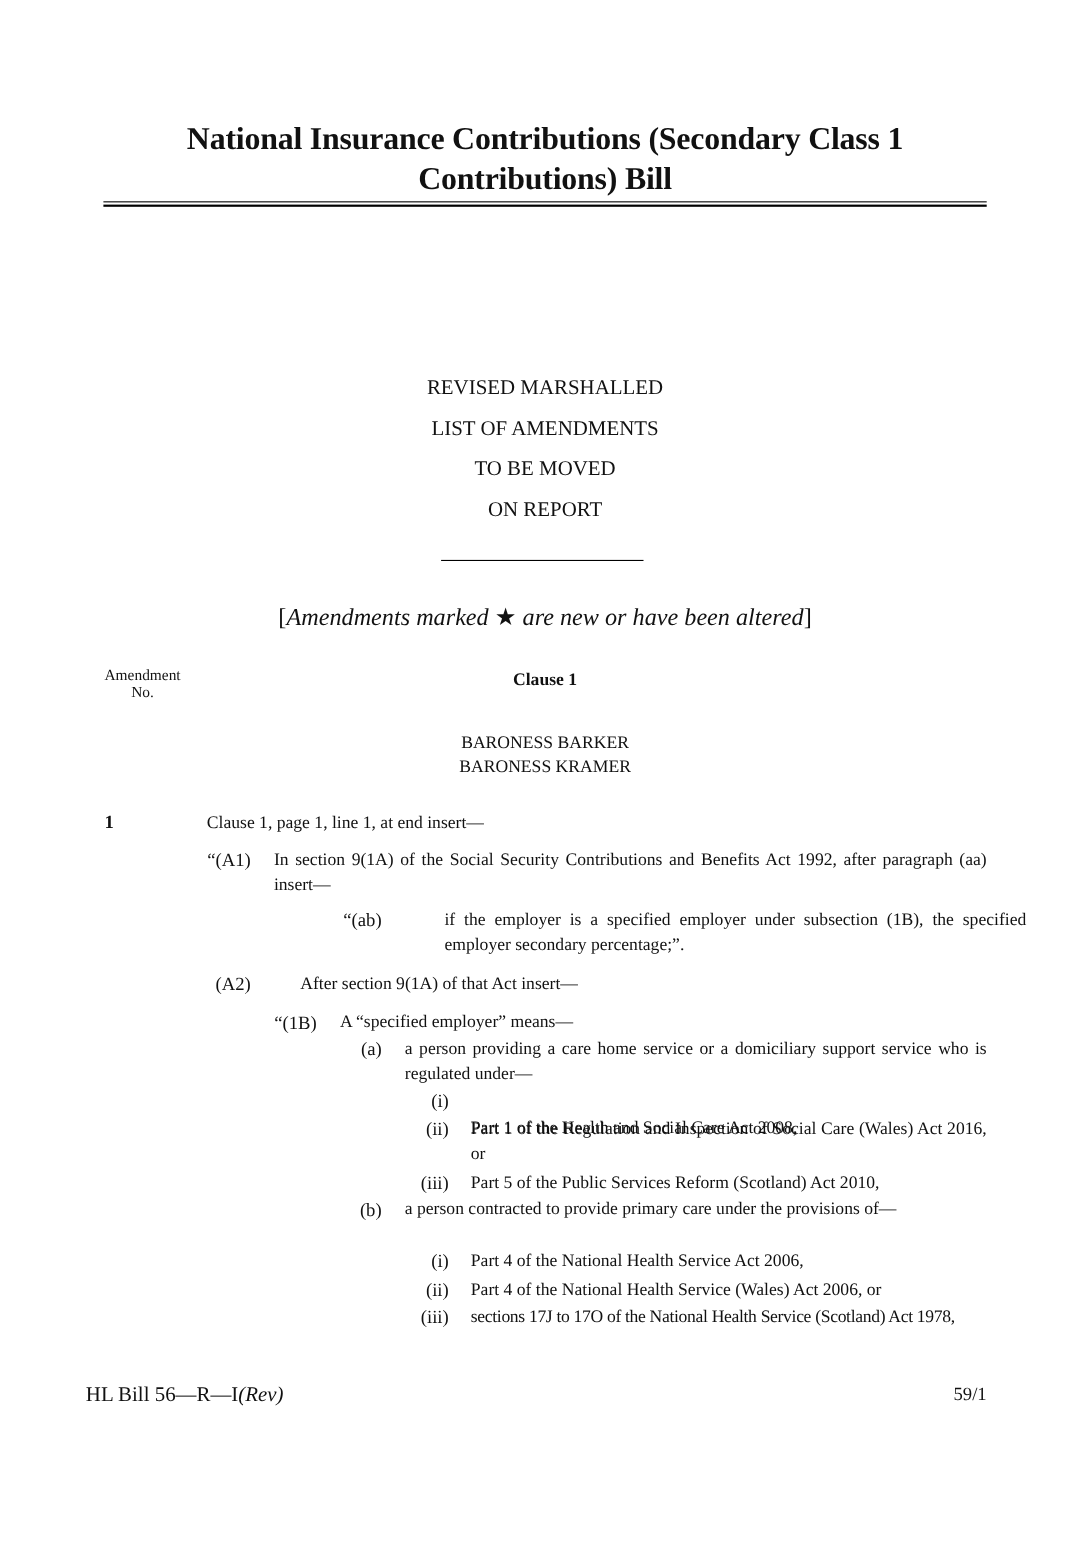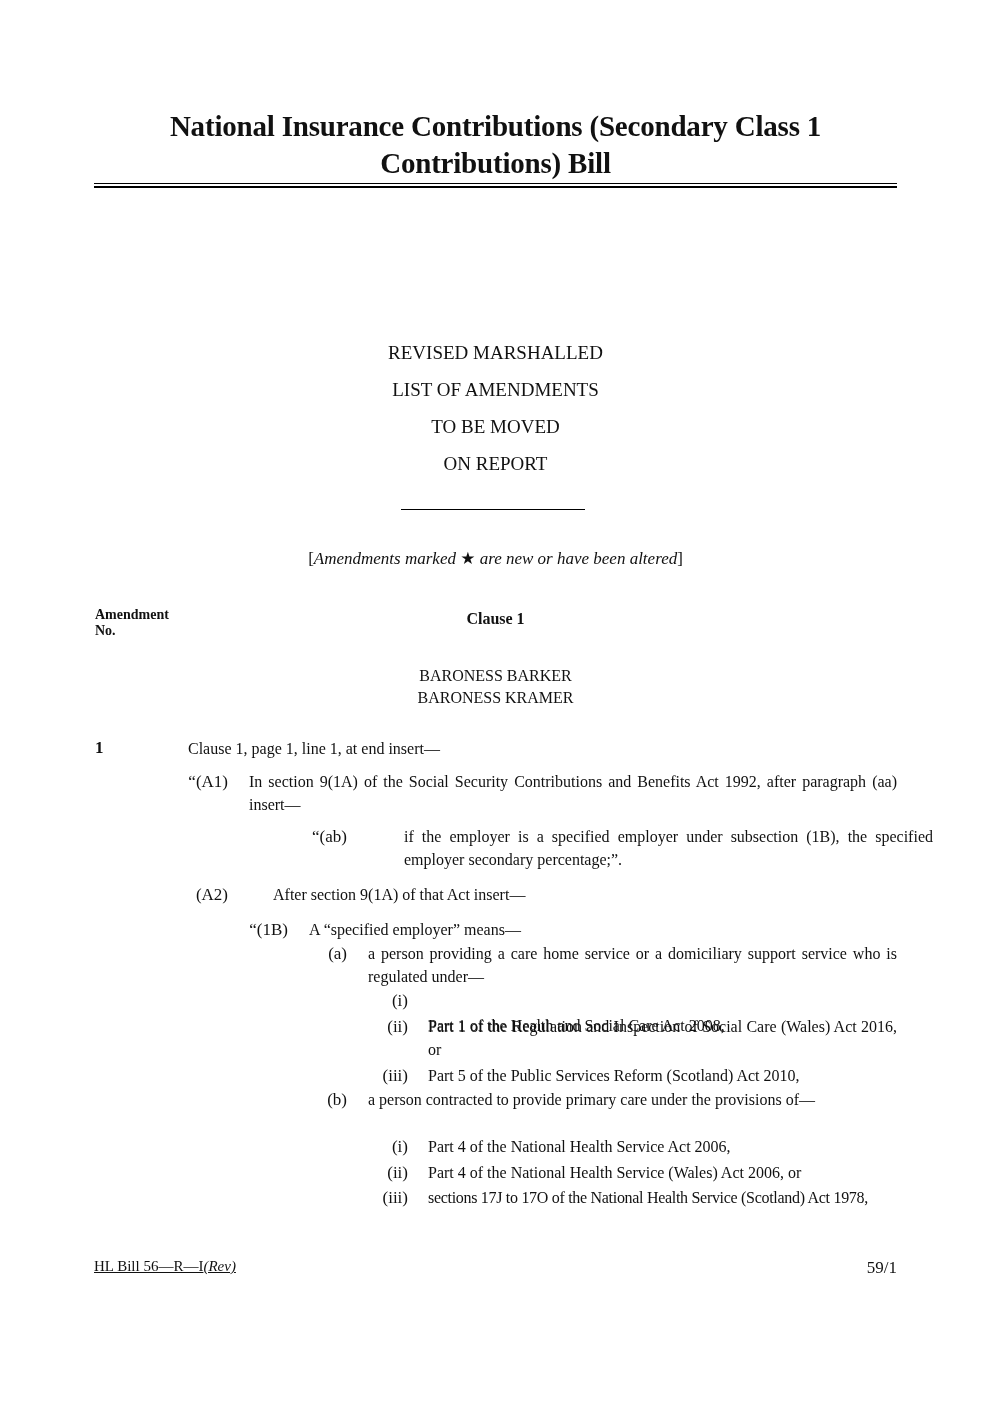--- a/index.html
+++ b/index.html
@@ -13,34 +13,34 @@
     text-align: center; font-weight: bold; font-size: 29px; line-height: 37px;
     letter-spacing: -0.2px;
   }
   .rule-thin { position: absolute; left: 94px; width: 803px; top: 183px; height: 1px; background: #000; }
   .rule-thick { position: absolute; left: 94px; width: 803px; top: 186px; height: 2px; background: #000; }
 
   .heading-block { position: absolute; left: 0; width: 991px; top: 340px; text-align: center; font-size: 19px; }
   .heading-block div { height: 37px; line-height: 26px; }
   .short-rule { position: absolute; left: 401px; width: 184px; top: 509px; height: 1px; background: #000; }
 
-  .note { position: absolute; left: 0; width: 991px; top: 548px; text-align: center; font-size: 17px; }
+  .note { position: absolute; left: 0; width: 991px; top: 548px; text-align: center; font-size: 22px; }
   .note i { font-style: italic; }
 
-  .amend-no-hdr { position: absolute; left: 95px; top: 607px; font-weight: bold; font-size: 14px; line-height: 16px; }
+  .amend-no-hdr { position: absolute; left: 95px; top: 607px; font-weight: normal; font-size: 14px; line-height: 16px; text-align: center; }
   .clause-hdr { position: absolute; left: 0; width: 991px; top: 610px; text-align: center; font-weight: bold; font-size: 16px; }
   .names { position: absolute; left: 0; width: 991px; top: 665px; text-align: center; font-size: 16px; line-height: 22px; }
 
   .ln { position: absolute; font-size: 16px; line-height: 23px; white-space: nowrap; }
   .lbl { position: absolute; font-size: 17px; line-height: 23px; white-space: nowrap; font-family: Liberation Serif, serif; }
   .justify { white-space: normal; text-align: justify; text-align-last: left; }
 
   .amend-num { position: absolute; left: 95px; top: 738px; font-weight: bold; font-size: 17px; }
 
-  .footer-left { position: absolute; left: 94px; top: 1258px; font-size: 15px; text-decoration: underline; }
+  .footer-left { position: absolute; left: 78px; top: 1258px; font-size: 19px; }
   .footer-left i { font-style: italic; }
   .footer-right { position: absolute; right: 94px; top: 1258px; font-size: 17px; }
 </style>
 </head>
 <body>
 
 <div class="title">
   <div>National Insurance Contributions (Secondary Class 1</div>
   <div>Contributions) Bill</div>
 </div>

